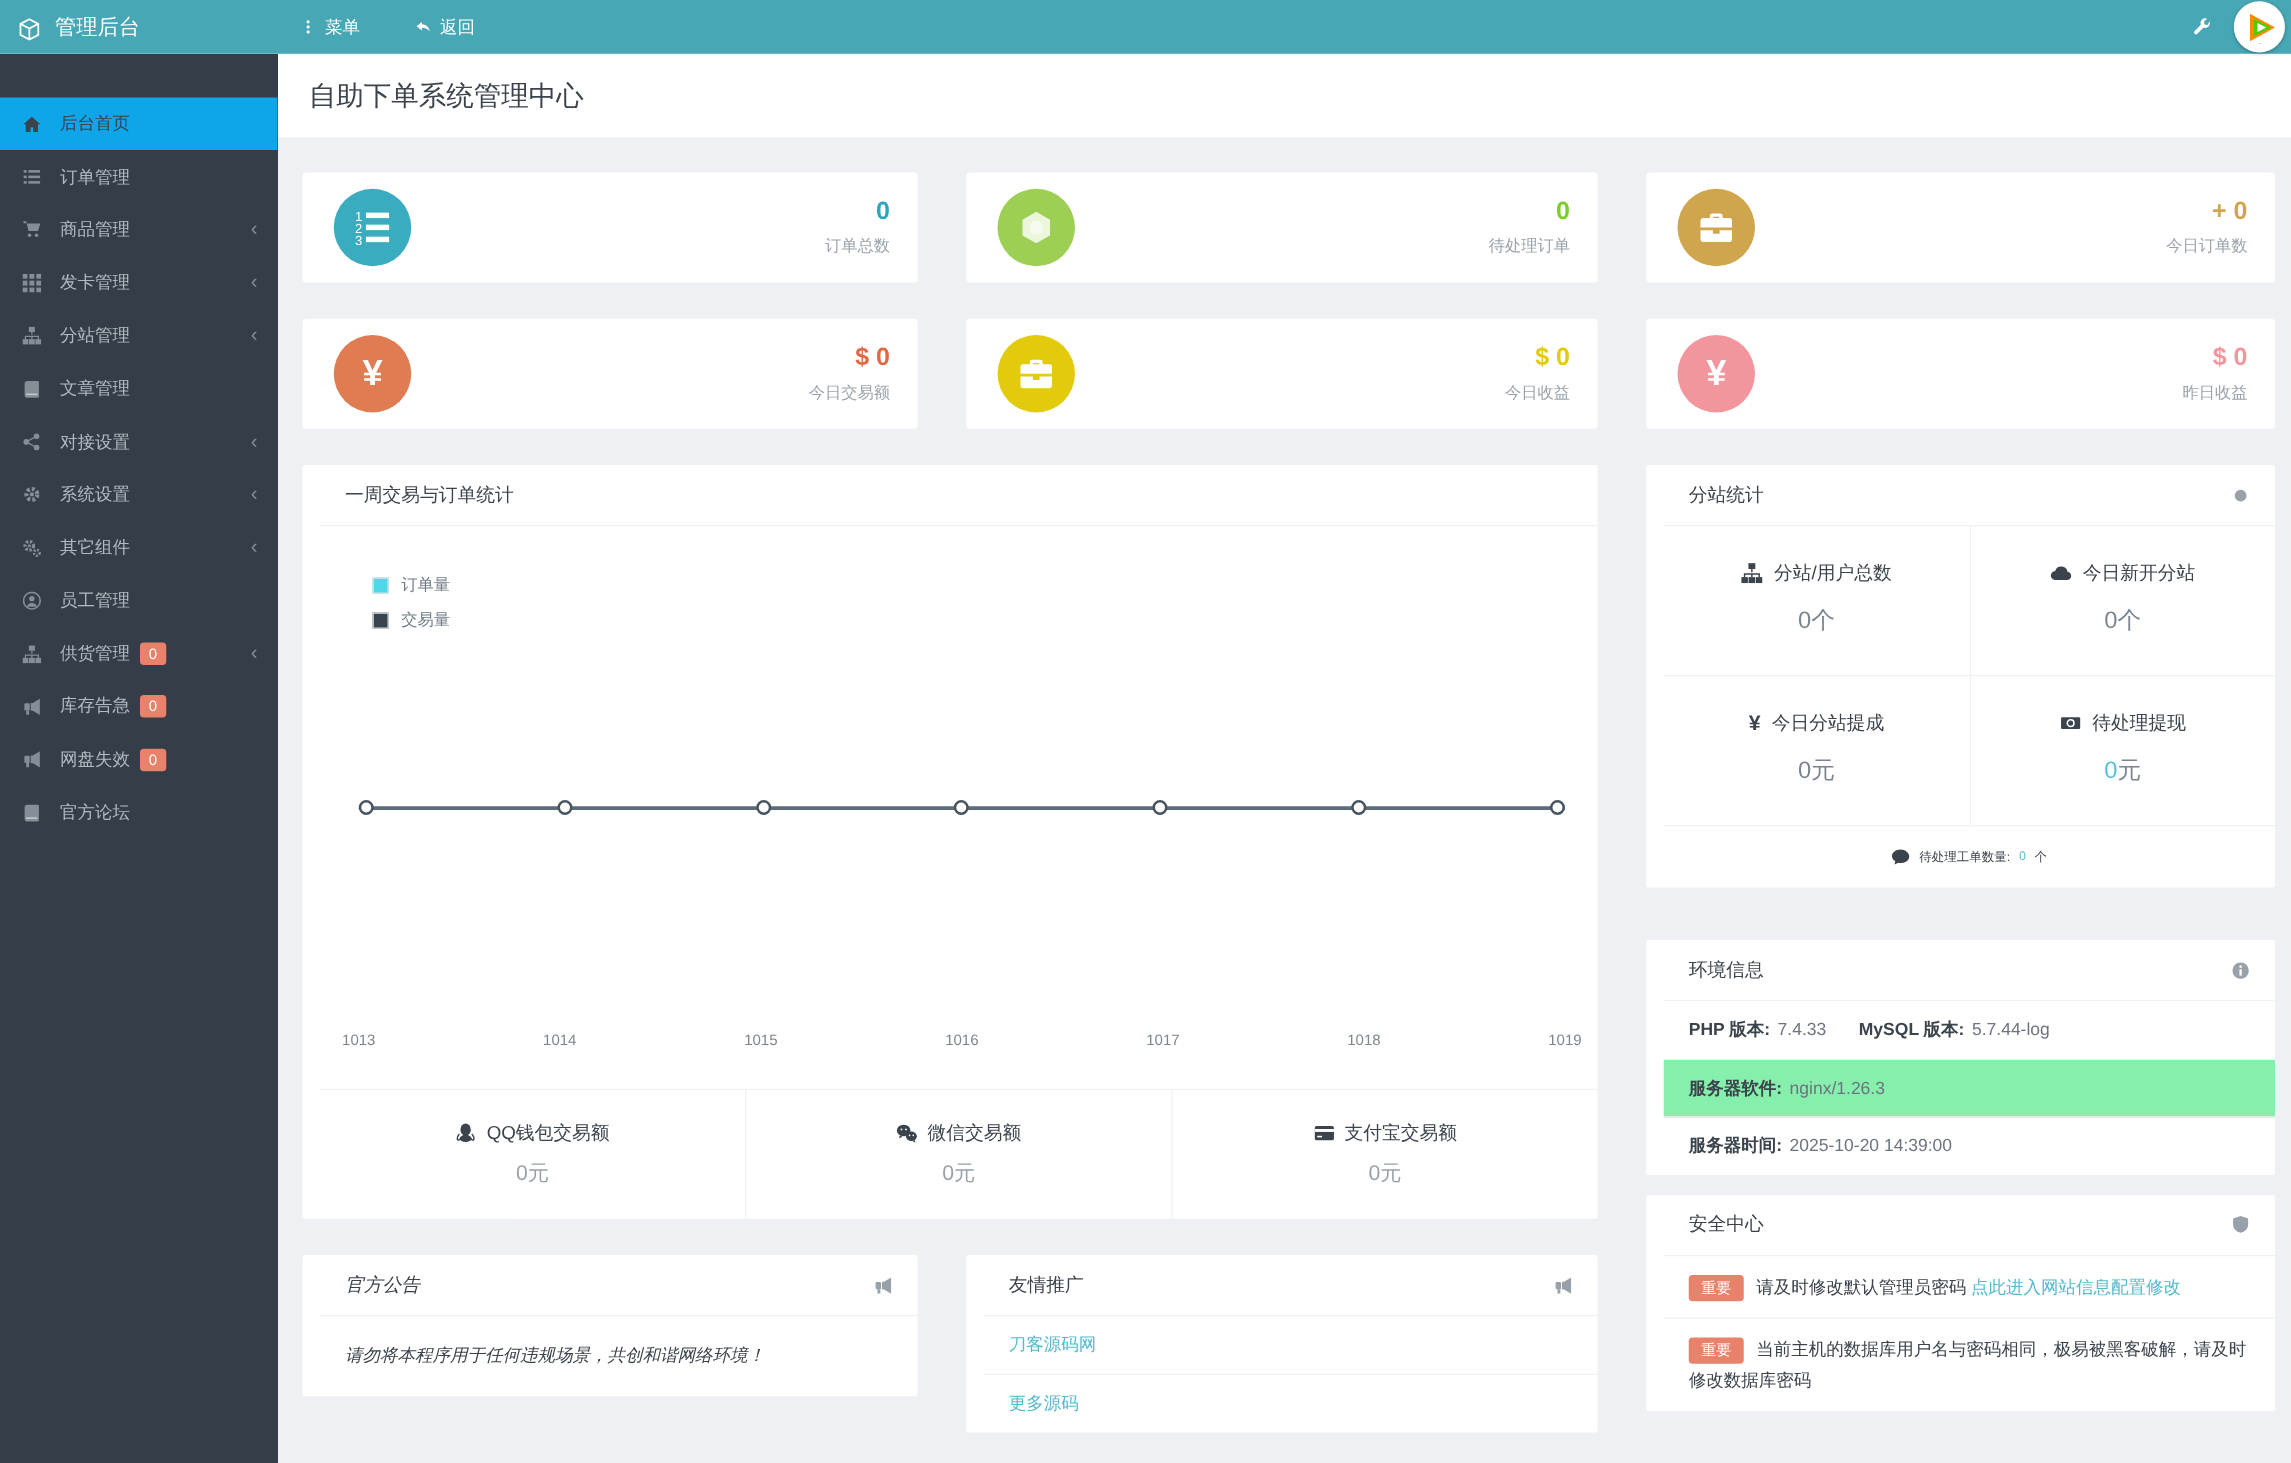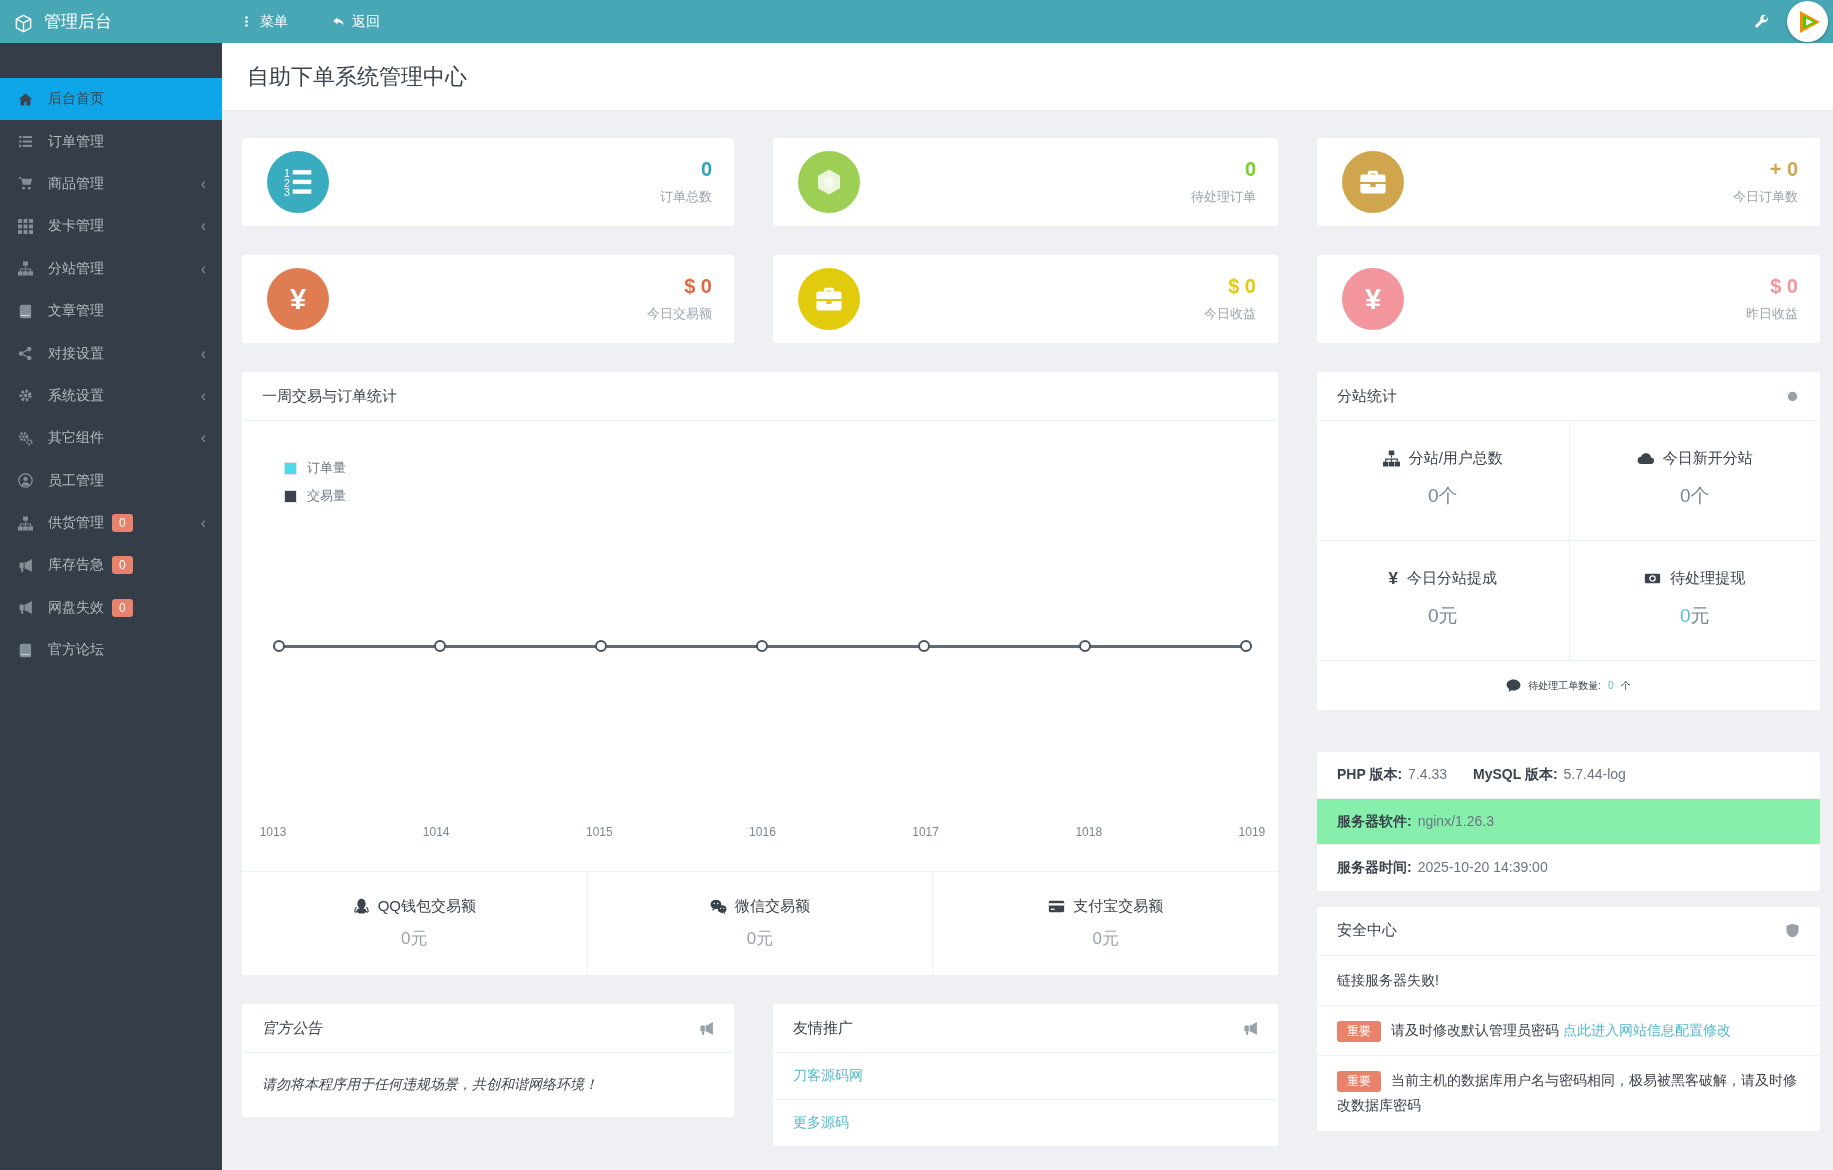--- a/index.html
+++ b/index.html
@@ -36,21 +36,21 @@
   
   .card { background:#fff; border-radius:3px; display:flex; align-items:center; height:88px; }
   .circle { width:62px; height:62px; border-radius:50%; margin-left:25px; display:flex; align-items:center; justify-content:center; color:#fff; flex:none; }
   .circle svg { width:28px; height:28px; }
   .yen-glyph { font-size:29px; font-weight:bold; line-height:1; }
   .card-right { margin-left:auto; text-align:right; padding-right:22px; }
   .card-value { font-size:20px; font-weight:bold; }
   .card-label { font-size:13px; color:#9aa3ab; margin-top:7px; }
 
   
-  .panel { background:#fff; border-radius:2px; }
+  .panel { background:#fff; border-radius:2px;padding-left:14px; }
   .panel-h { display:flex; align-items:center; justify-content:space-between; padding:0 20px; height:49px; border-bottom:1px solid #eef1f3; font-size:15px; color:#3b434c; }
   .ph-icon { color:#98a1a9; }
   .ph-icon svg { width:15px; height:15px; }
 
   
   .chart-panel { grid-column:1/3; grid-row:3; display:flex; flex-direction:column; }
   .chart-body { position:relative; flex:1; }
   .legend { position:absolute; left:42px; top:38px; display:flex; flex-direction:column; gap:10px; font-size:13px; color:#6f7a85; }
   .legend-item { display:flex; align-items:center; gap:10px; cursor:pointer; }
   .swatch { width:13px; height:13px; border:1px solid #e0e4e8; flex:none; }
@@ -547,20 +547,30 @@
                 <path d="M8 1.6C3.9 1.6.6 4.1.6 7.2c0 1.8 1.1 3.4 2.8 4.4l-.6 3 3.2-1.6c.6.1 1.3.2 2 .2 4.1 0 7.4-2.5 7.4-5.6S12.1 1.6 8 1.6z"></path>
               </svg>
             </span>
           <span>待处理工单数量:</span>
           <span class="accent">0</span>
           <span>个</span>
         </div>
       </div>
 
       <div class="panel env-panel">
+        <div class="panel-h">
+          <span>环境信息</span>
+          <span class="ph-icon">
+              <svg viewBox="0 0 16 16" fill="currentColor">
+                <circle cx="8" cy="8" r="7"></circle>
+                <rect x="7" y="6.8" width="2" height="5.4" fill="#fff"></rect>
+                <circle cx="8" cy="4.6" r="1.1" fill="#fff"></circle>
+              </svg>
+            </span>
+        </div>
         <div class="env-row">
           <span><span class="env-label">PHP 版本:</span><span>7.4.33</span></span>
           <span><span class="env-label">MySQL 版本:</span><span>5.7.44-log</span></span>
         </div>
         <div class="env-row striped">
           <span><span class="env-label">服务器软件:</span><span>nginx/1.26.3</span></span>
         </div>
         <div class="env-row">
           <span><span class="env-label">服务器时间:</span><span>2025-10-20 14:39:00</span></span>
         </div>
@@ -568,21 +578,20 @@
 
       <div class="panel sec-panel">
         <div class="panel-h">
           <span>安全中心</span>
           <span class="ph-icon">
               <svg viewBox="0 0 16 16" fill="currentColor">
                 <path d="M8 .8l6.4 2.1v5c0 3.9-2.7 6.4-6.4 7.3C4.3 14.3 1.6 11.8 1.6 7.9v-5z"></path>
               </svg>
             </span>
         </div>
-        <div class="sec-row">链接服务器失败!</div>
         <div class="sec-row">
           <span class="sec-badge">重要</span><span>请及时修改默认管理员密码 </span><span class="sec-link">点此进入网站信息配置修改</span>
         </div>
         <div class="sec-row">
           <span class="sec-badge">重要</span><span>当前主机的数据库用户名与密码相同，极易被黑客破解，请及时修改数据库密码</span>
         </div>
       </div>
     </div>
 
     <div class="panel ann-panel">

